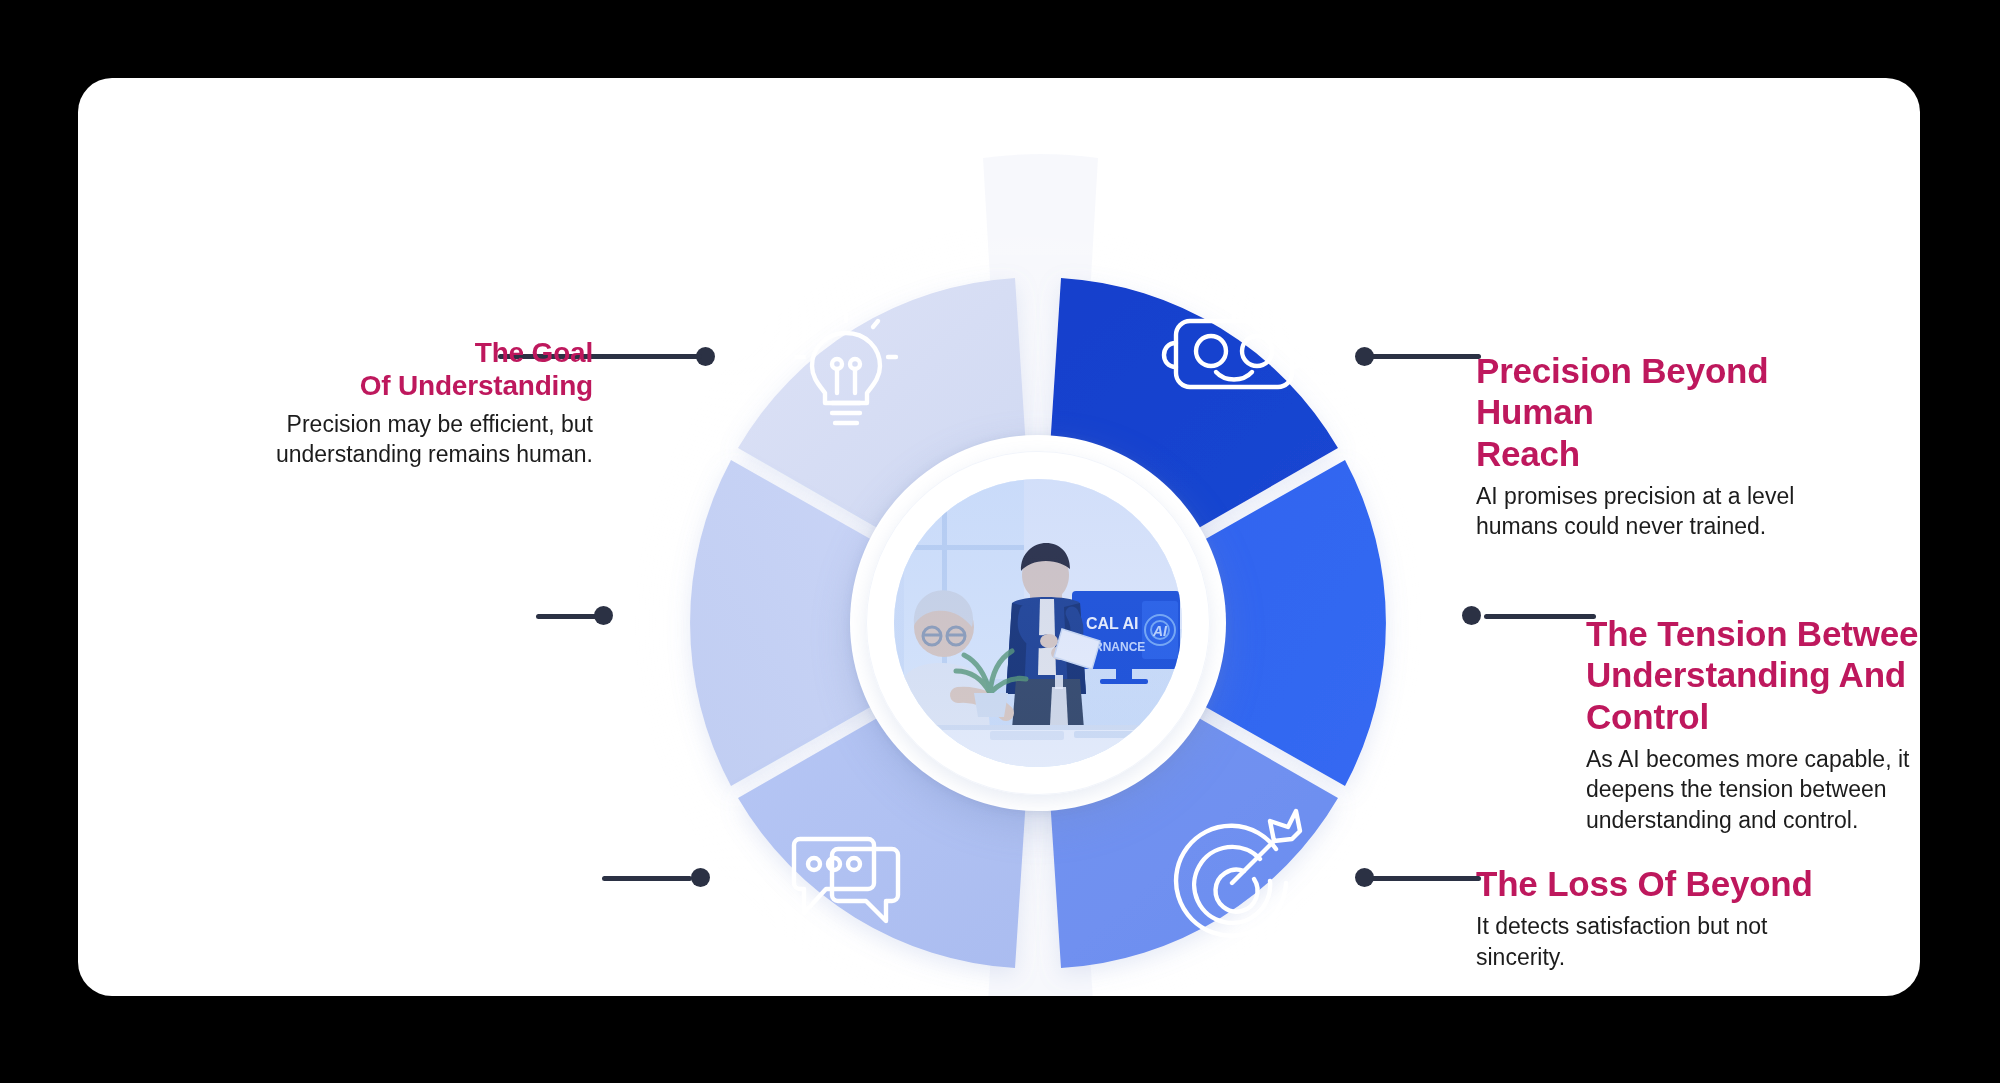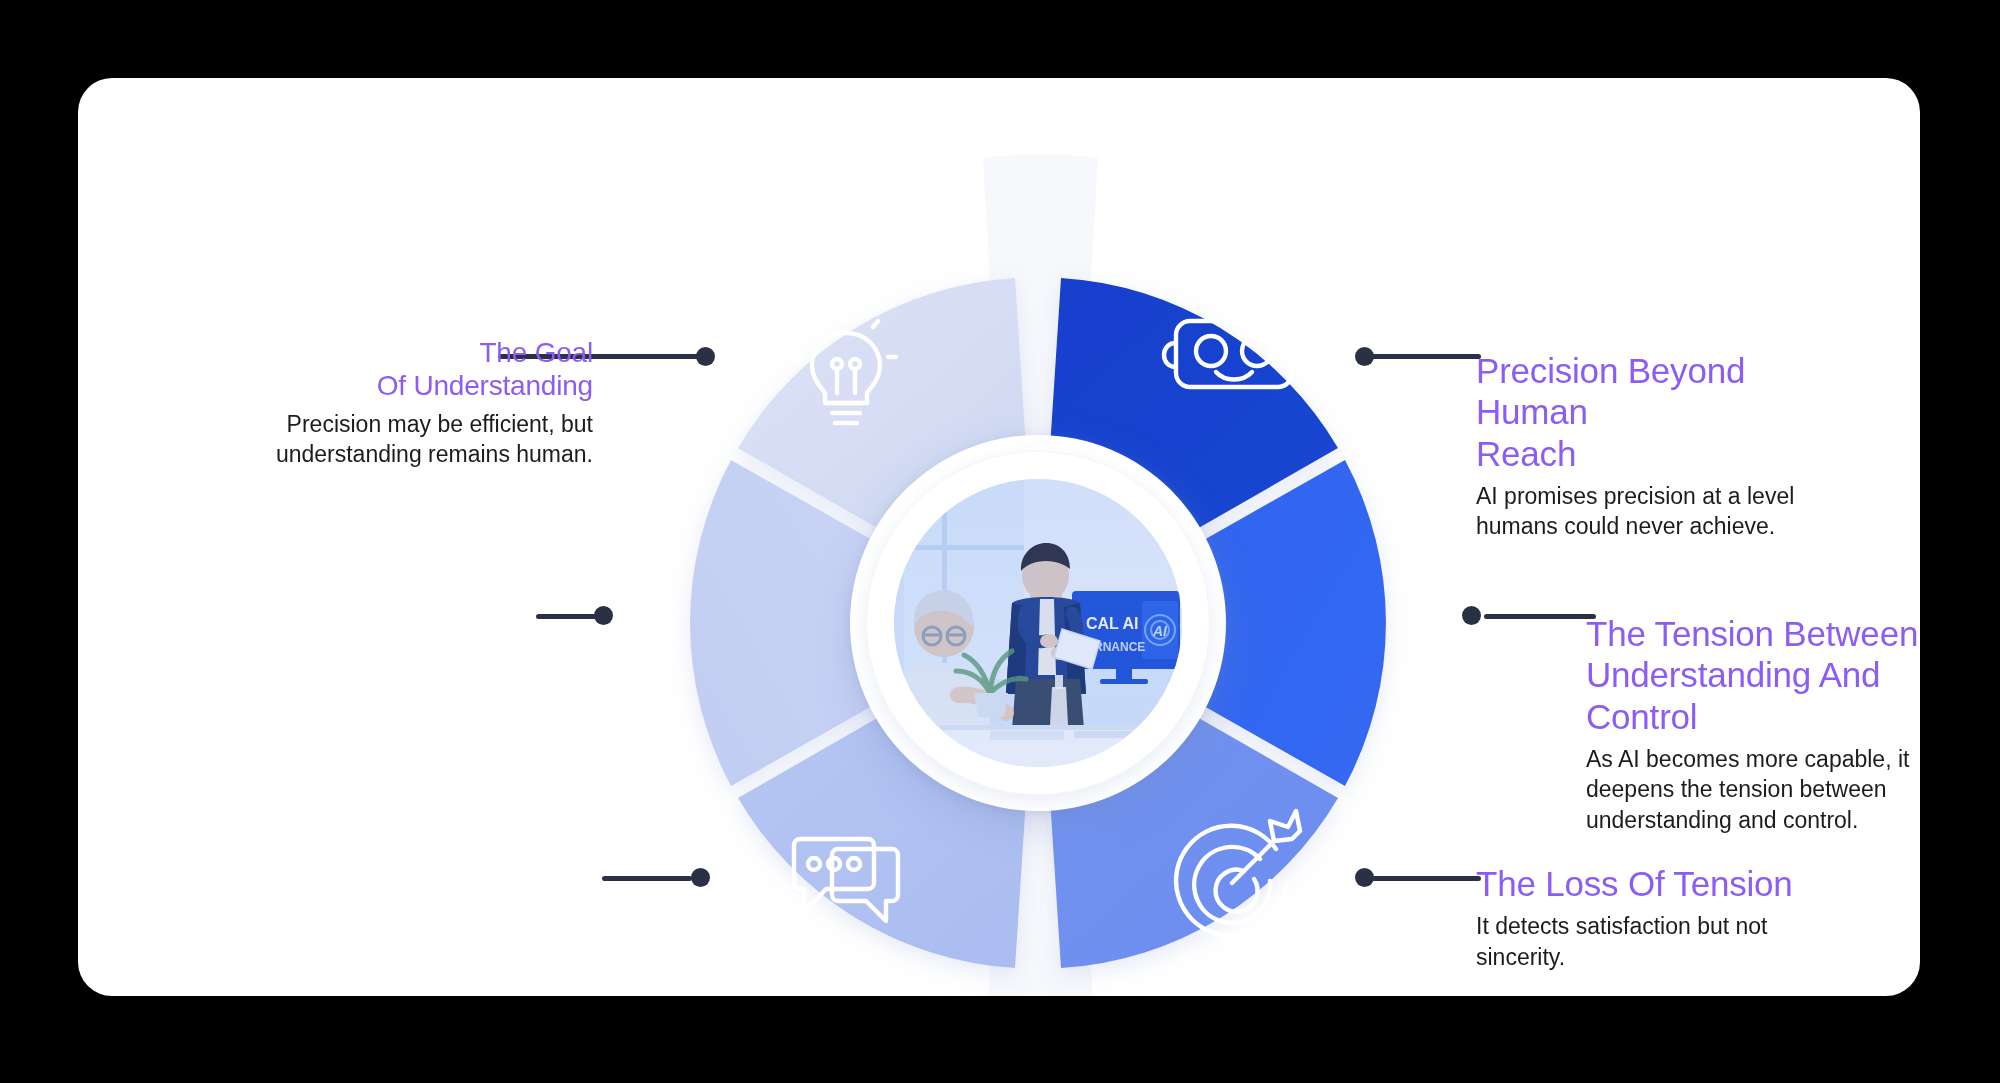--- a/index.html
+++ b/index.html
@@ -55,23 +55,23 @@
   }
   .center-photo svg { display:block; }
 
   
   .conn { position: absolute; height: 5px; background: #2b3144; border-radius: 3px; }
   .dot  { position: absolute; width: 19px; height: 19px; border-radius: 50%; background: #2b3144; }
 
   
   .blk { position: absolute; }
   .blk h3 {
-    color: #8b5cf6;
+    color: #be185d;
     font-size: 28px;
-    font-weight: 400;
+    font-weight: 700;
     line-height: 1.18;
     letter-spacing: -0.2px;
     margin-bottom: 7px;
   }
   .blk p {
     color: #1c1c1c;
     font-size: 23px;
     line-height: 1.32;
     font-weight: 400;
   }
@@ -333,32 +333,32 @@
       <p>Precision may be efficient, but understanding remains human.</p>
     </div>
 
 
 
     <div class="blk right ta-l" style="left:1398px; top:272px; width:380px;">
       <h3>
         <span>Precision Beyond Human</span><br>
         <span>Reach</span>
       </h3>
-      <p>AI promises precision at a level humans could never achieve.</p>
+      <p>AI promises precision at a level humans could never trained.</p>
     </div>
 
     <div class="blk right ta-l" style="left:1508px; top:535px; width:405px;">
       <h3>
         <span>The Tension Between</span><br>
         <span>Understanding And Control</span>
       </h3>
       <p>As AI becomes more capable, it deepens the tension between understanding and control.</p>
     </div>
 
     <div class="blk right ta-l" style="left:1398px; top:785px; width:360px;">
       <h3>
-        <span>The Loss Of Tension</span>
+        <span>The Loss Of Beyond</span>
       </h3>
       <p>It detects satisfaction but not sincerity.</p>
     </div>
 
   </div>
 </div>
 
 </body></html>

